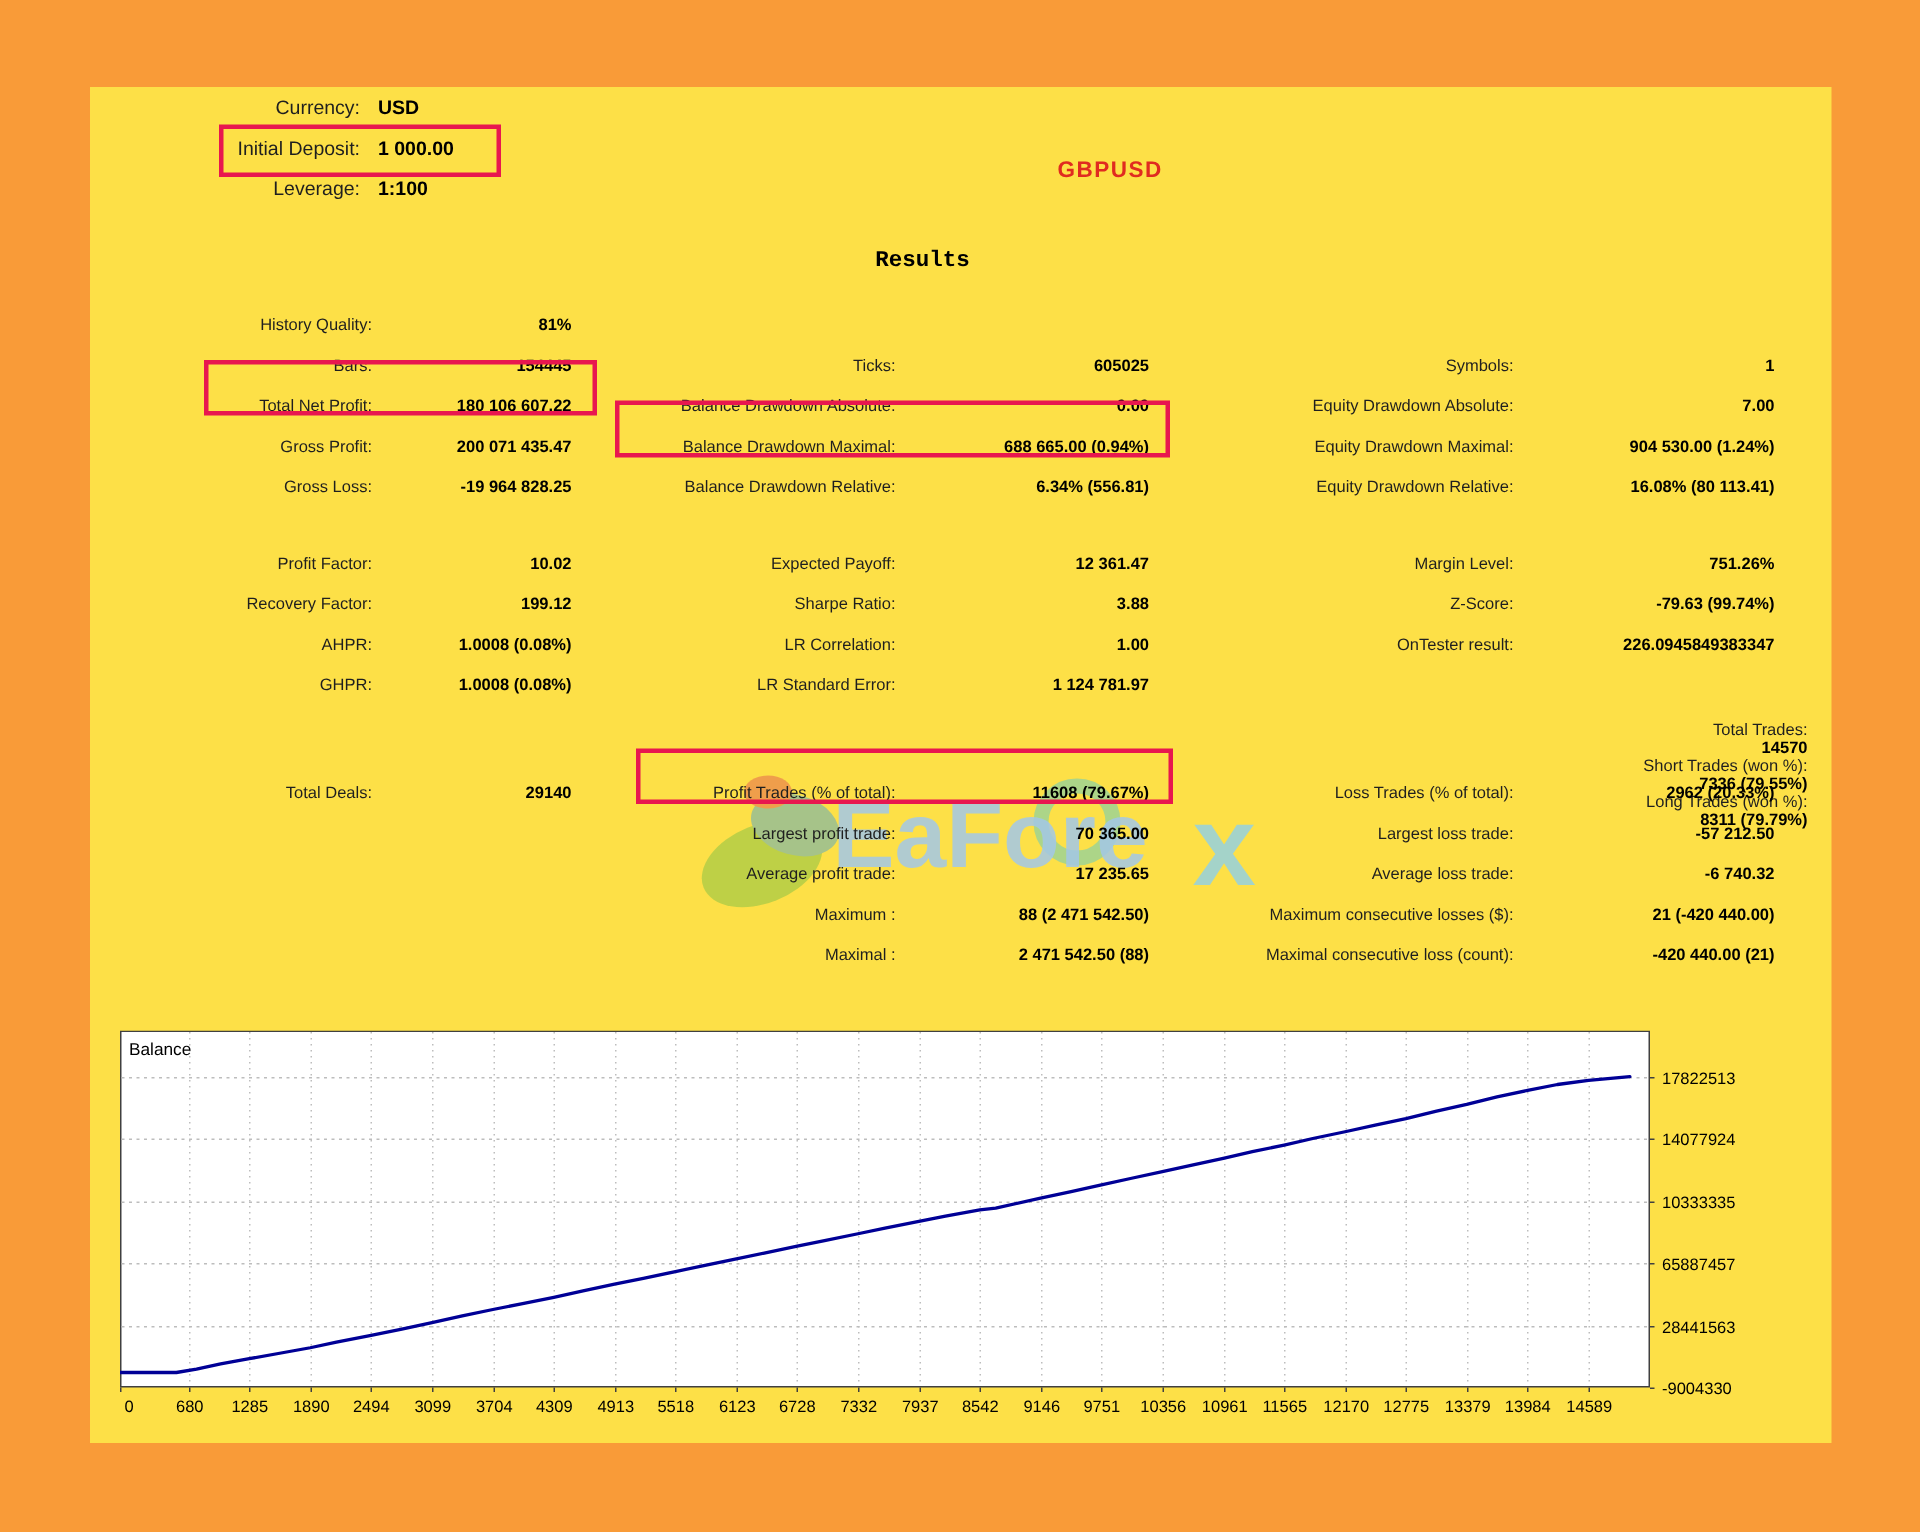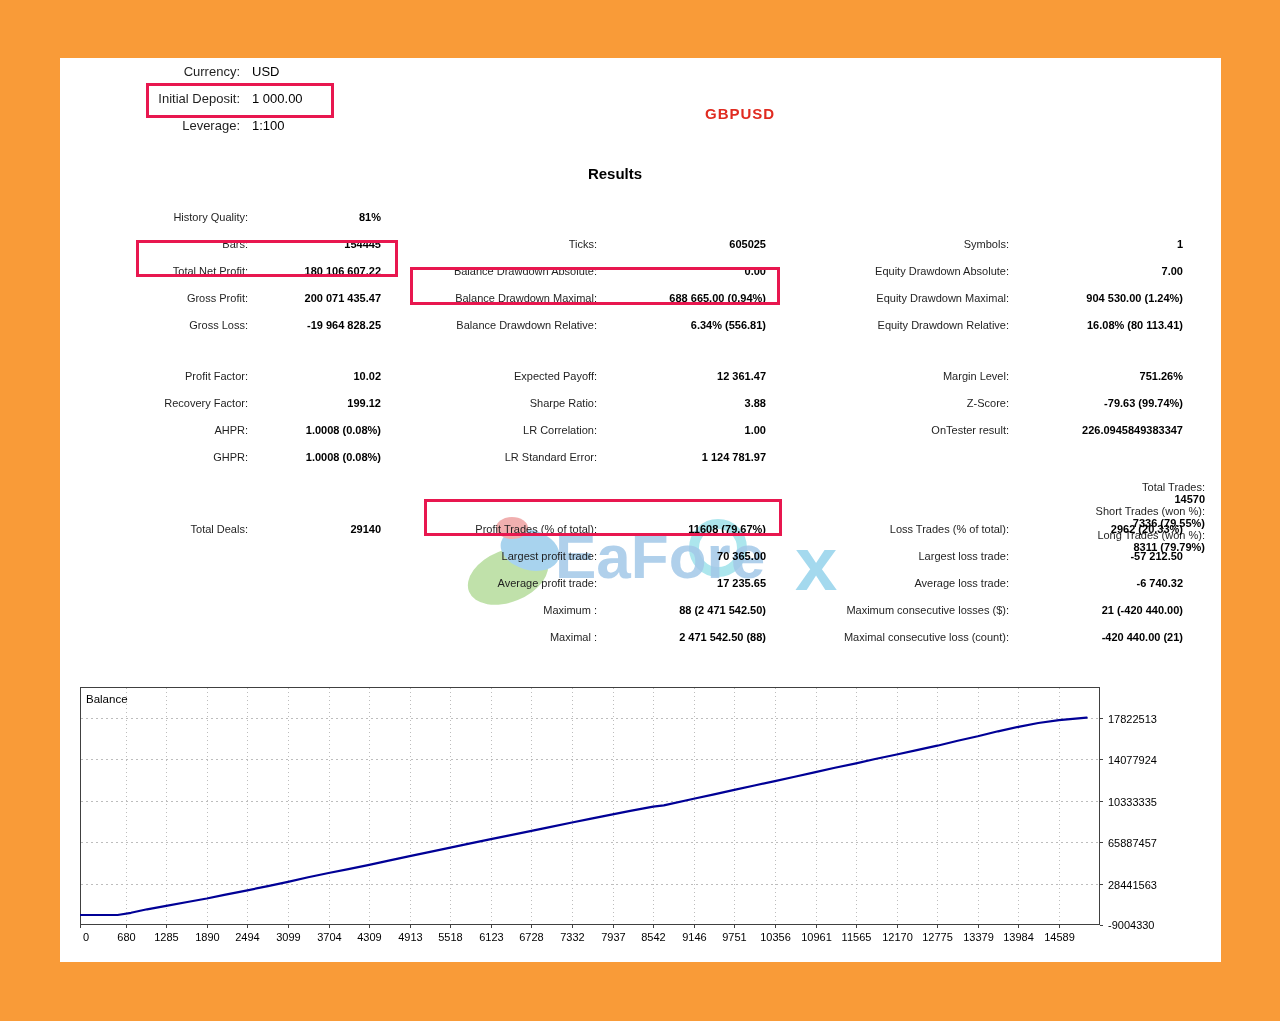--- a/index.html
+++ b/index.html
@@ -1,28 +1,28 @@
 <!DOCTYPE html>
 <html><head>
 <meta charset="utf-8">
 <style>
   html,body{margin:0;padding:0;}
   body{
     width:1280px;height:1021px;position:relative;overflow:hidden;
     background:#F99B38;
     font-family:"Liberation Sans", sans-serif;
   }
-  .panel{position:absolute;left:60px;top:58px;width:1161px;height:904px;background:#ffffff;}
+  .panel{position:absolute;left:60px;top:58px;width:1161px;height:904px;background:#fde047;}
   
   .hdr{position:absolute;left:20px;top:0;z-index:2;}
   .hrow{display:flex;height:27px;align-items:center;font-size:13px;}
   .hlabel{width:160px;text-align:right;color:#1f1f1f;}
-  .hvalue{margin-left:12px;font-weight:normal;color:#000;}
+  .hvalue{margin-left:12px;font-weight:bold;color:#000;}
   .symbol{position:absolute;left:645px;top:47px;font-size:15px;font-weight:bold;color:#E02B20;letter-spacing:1px;z-index:2;}
-  .results{position:absolute;left:0;top:107px;width:1110px;text-align:center;font-size:15px;font-weight:bold;color:#000;z-index:2;}
+  .results{position:absolute;left:0;top:107px;width:1110px;text-align:center;font-size:15px;font-weight:bold;color:#000;z-index:2;font-family:Liberation Mono, monospace;}
   
   .grid{position:absolute;left:20px;top:138px;width:1125px;z-index:2;}
   .srow{display:flex;height:27px;align-items:flex-end;font-size:11px;}
   .srow.secB{margin-top:24px;}
   .srow.secC{margin-top:18px;flex-direction:column;}
   .cell{text-align:right;white-space:nowrap;}
   .l1{width:168px;color:#1f1f1f;}
   .v1{width:133px;font-weight:bold;color:#000;}
   .l2{width:207px;margin-left:9px;color:#1f1f1f;}
   .v2{width:169px;font-weight:bold;color:#000;}

